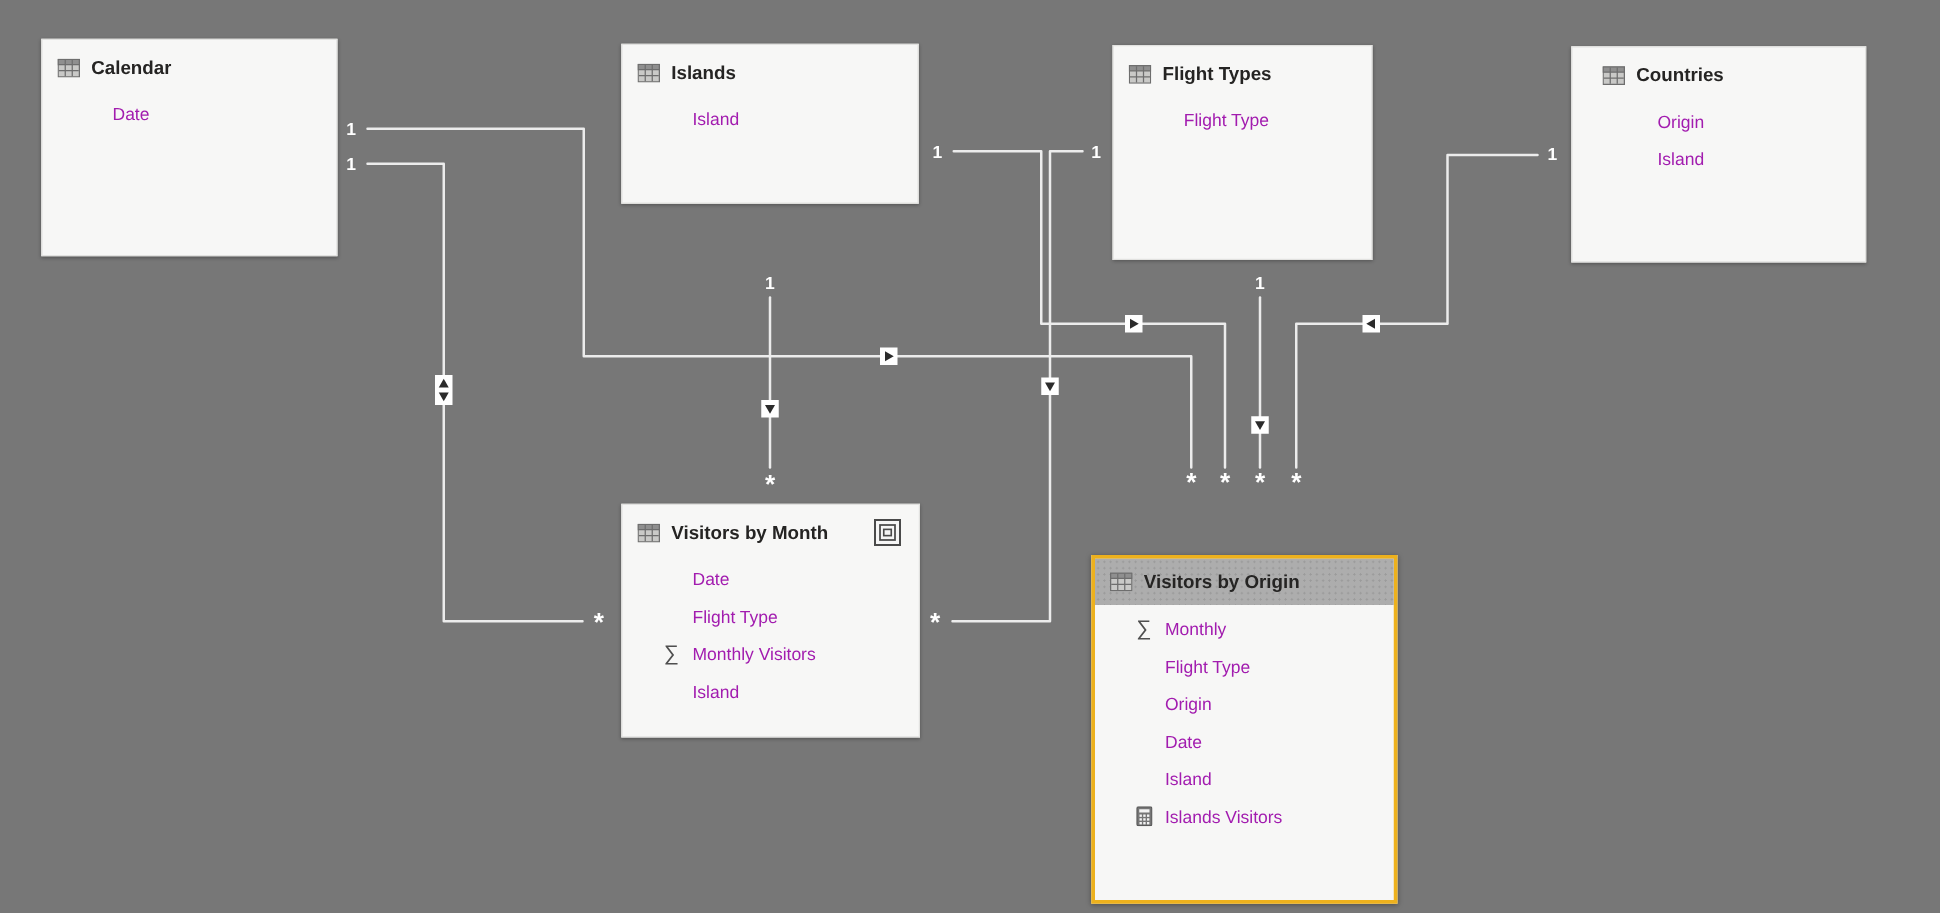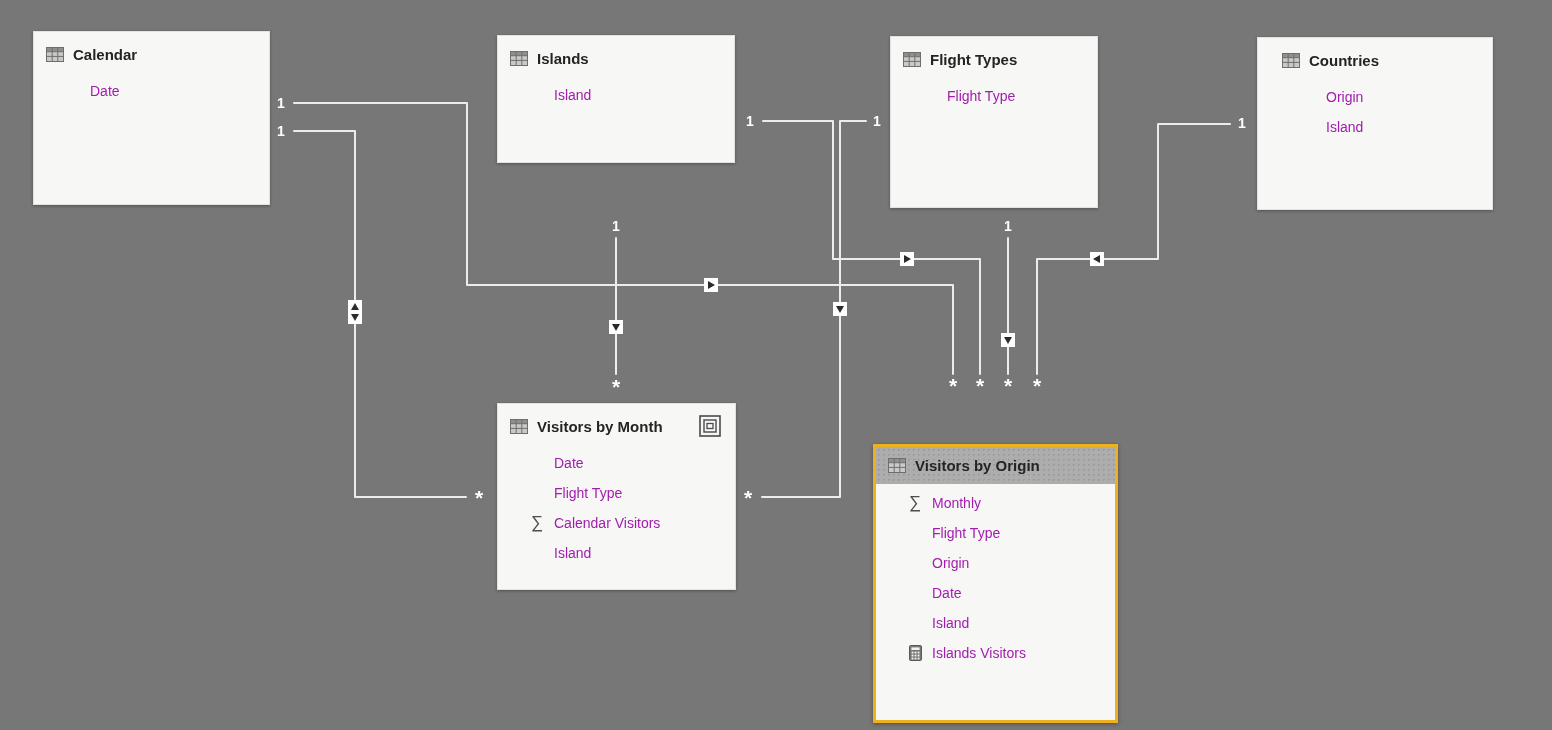--- a/index.html
+++ b/index.html
@@ -248,21 +248,21 @@
         <div class="field">
     <span class="ficon"></span>
     <span class="flabel">Date</span>
   </div>
         <div class="field">
     <span class="ficon"></span>
     <span class="flabel">Flight Type</span>
   </div>
         <div class="field">
     <span class="ficon">∑</span>
-    <span class="flabel">Calendar Visitors</span>
+    <span class="flabel">Monthly Visitors</span>
   </div>
         <div class="field">
     <span class="ficon"></span>
     <span class="flabel">Island</span>
   </div>
       </div>
   </div>
     <div class="card selected" style="left: 873px; top: 398px; width: 245px; height: 279px; margin-top: 46px;">
     <div class="card-header">
       <span class="ticon">

